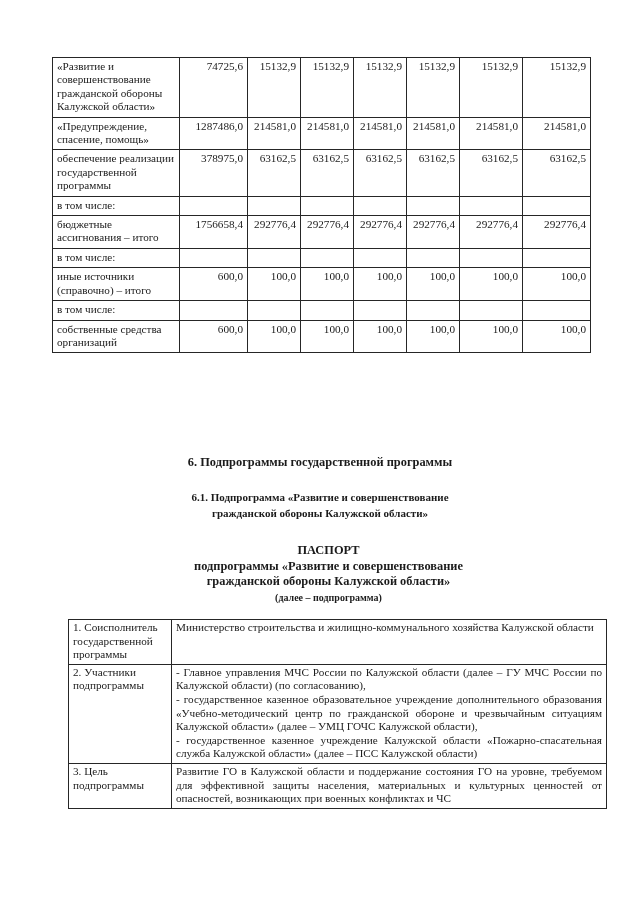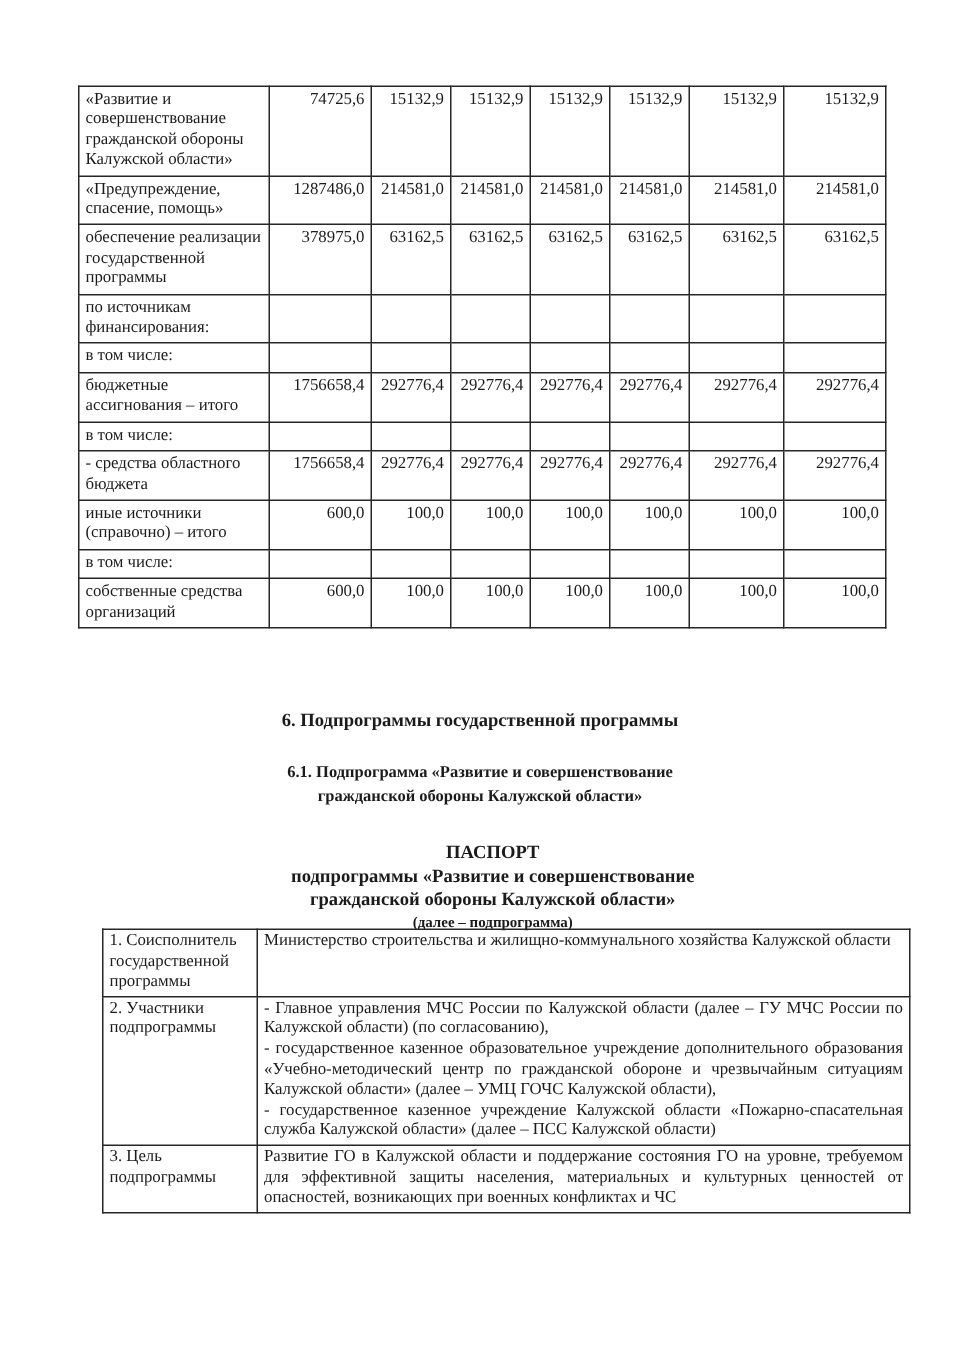--- a/index.html
+++ b/index.html
@@ -62,21 +62,21 @@
     position: absolute;
     left: 0;
     right: 0;
     top: 455px;
     text-align: center;
   }
   .h-main {
     font-weight: bold;
     font-size: 12.4px;
     line-height: 15px;
-    margin: 18px 0 20px 0;
+    margin: 0 0 20px 0;
   }
   .h-sub {
     font-weight: bold;
     font-size: 11px;
     line-height: 15.5px;
     margin: 0 0 22px 0;
   }
   .h-passport {
     font-weight: bold;
     font-size: 12.4px;
@@ -176,30 +176,20 @@
           <td class="fin-label">обеспечение реализации государственной программы</td>
           <td class="fin-num mid">378975,0</td>
           <td class="fin-num mid">63162,5</td>
           <td class="fin-num mid">63162,5</td>
           <td class="fin-num mid">63162,5</td>
           <td class="fin-num mid">63162,5</td>
           <td class="fin-num mid">63162,5</td>
           <td class="fin-num mid">63162,5</td>
         </tr>
 
-        <tr>
-          <td class="fin-label">по источникам финансирования:</td>
-          <td class="fin-num fin-empty"></td>
-          <td class="fin-num fin-empty"></td>
-          <td class="fin-num fin-empty"></td>
-          <td class="fin-num fin-empty"></td>
-          <td class="fin-num fin-empty"></td>
-          <td class="fin-num fin-empty"></td>
-          <td class="fin-num fin-empty"></td>
-        </tr>
 
         <tr>
           <td class="fin-label">в том числе:</td>
           <td class="fin-num fin-empty"></td>
           <td class="fin-num fin-empty"></td>
           <td class="fin-num fin-empty"></td>
           <td class="fin-num fin-empty"></td>
           <td class="fin-num fin-empty"></td>
           <td class="fin-num fin-empty"></td>
           <td class="fin-num fin-empty"></td>
@@ -220,30 +210,20 @@
           <td class="fin-label">в том числе:</td>
           <td class="fin-num fin-empty"></td>
           <td class="fin-num fin-empty"></td>
           <td class="fin-num fin-empty"></td>
           <td class="fin-num fin-empty"></td>
           <td class="fin-num fin-empty"></td>
           <td class="fin-num fin-empty"></td>
           <td class="fin-num fin-empty"></td>
         </tr>
 
-        <tr>
-          <td class="fin-label">- средства областного бюджета</td>
-          <td class="fin-num mid">1756658,4</td>
-          <td class="fin-num mid">292776,4</td>
-          <td class="fin-num mid">292776,4</td>
-          <td class="fin-num mid">292776,4</td>
-          <td class="fin-num mid">292776,4</td>
-          <td class="fin-num mid">292776,4</td>
-          <td class="fin-num mid">292776,4</td>
-        </tr>
 
         <tr>
           <td class="fin-label">иные источники (справочно) – итого</td>
           <td class="fin-num mid">600,0</td>
           <td class="fin-num mid">100,0</td>
           <td class="fin-num mid">100,0</td>
           <td class="fin-num mid">100,0</td>
           <td class="fin-num mid">100,0</td>
           <td class="fin-num mid">100,0</td>
           <td class="fin-num mid">100,0</td>

